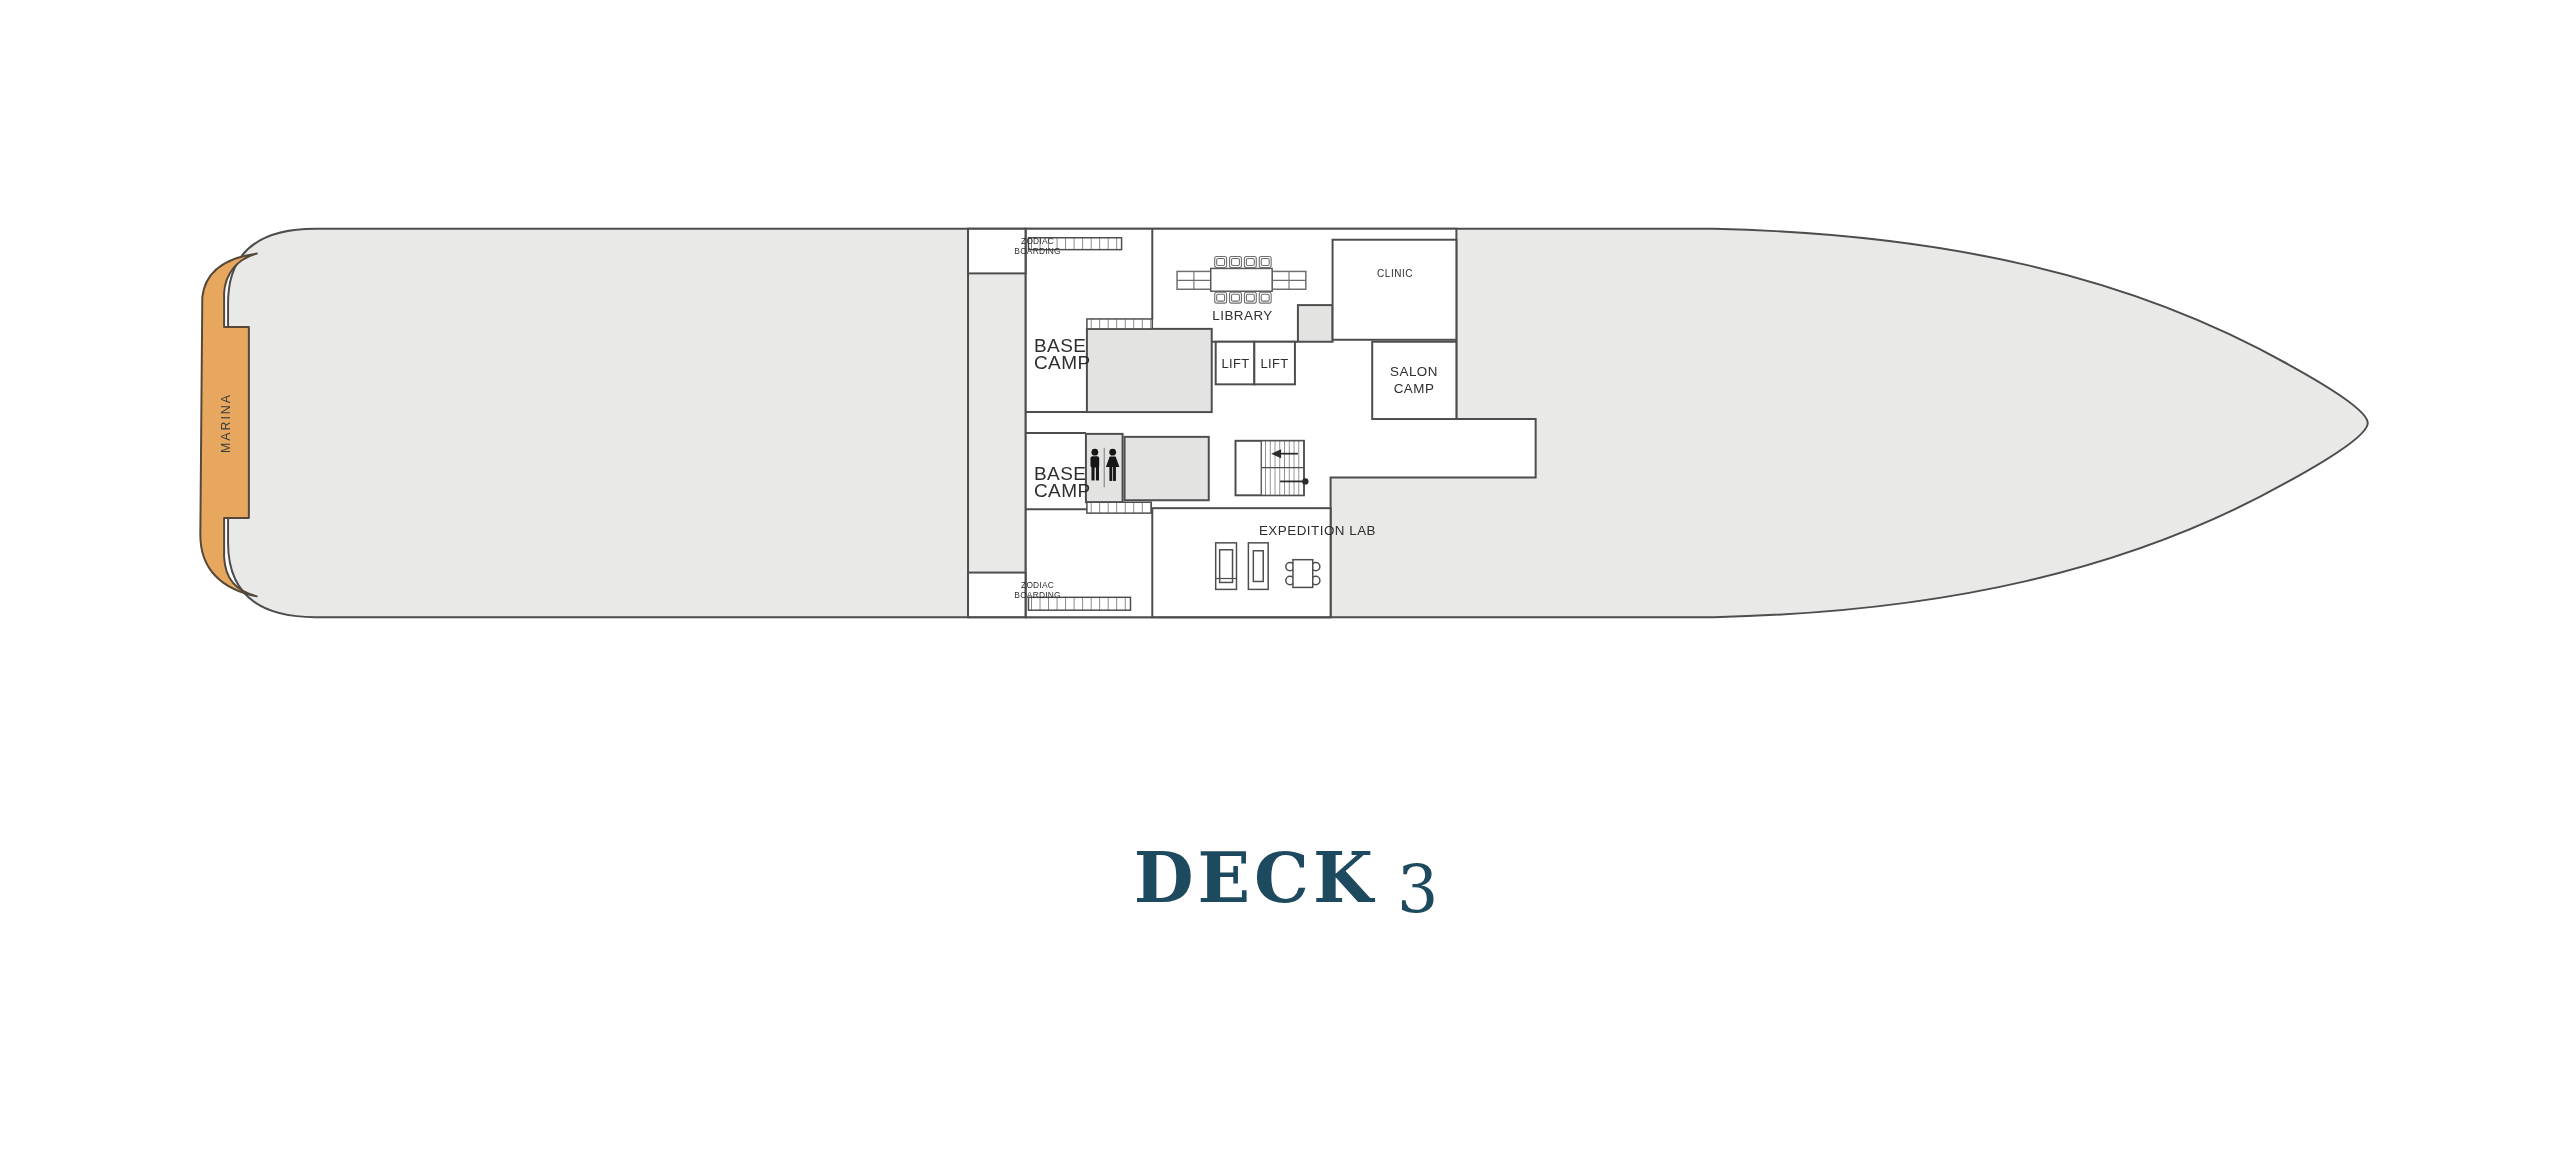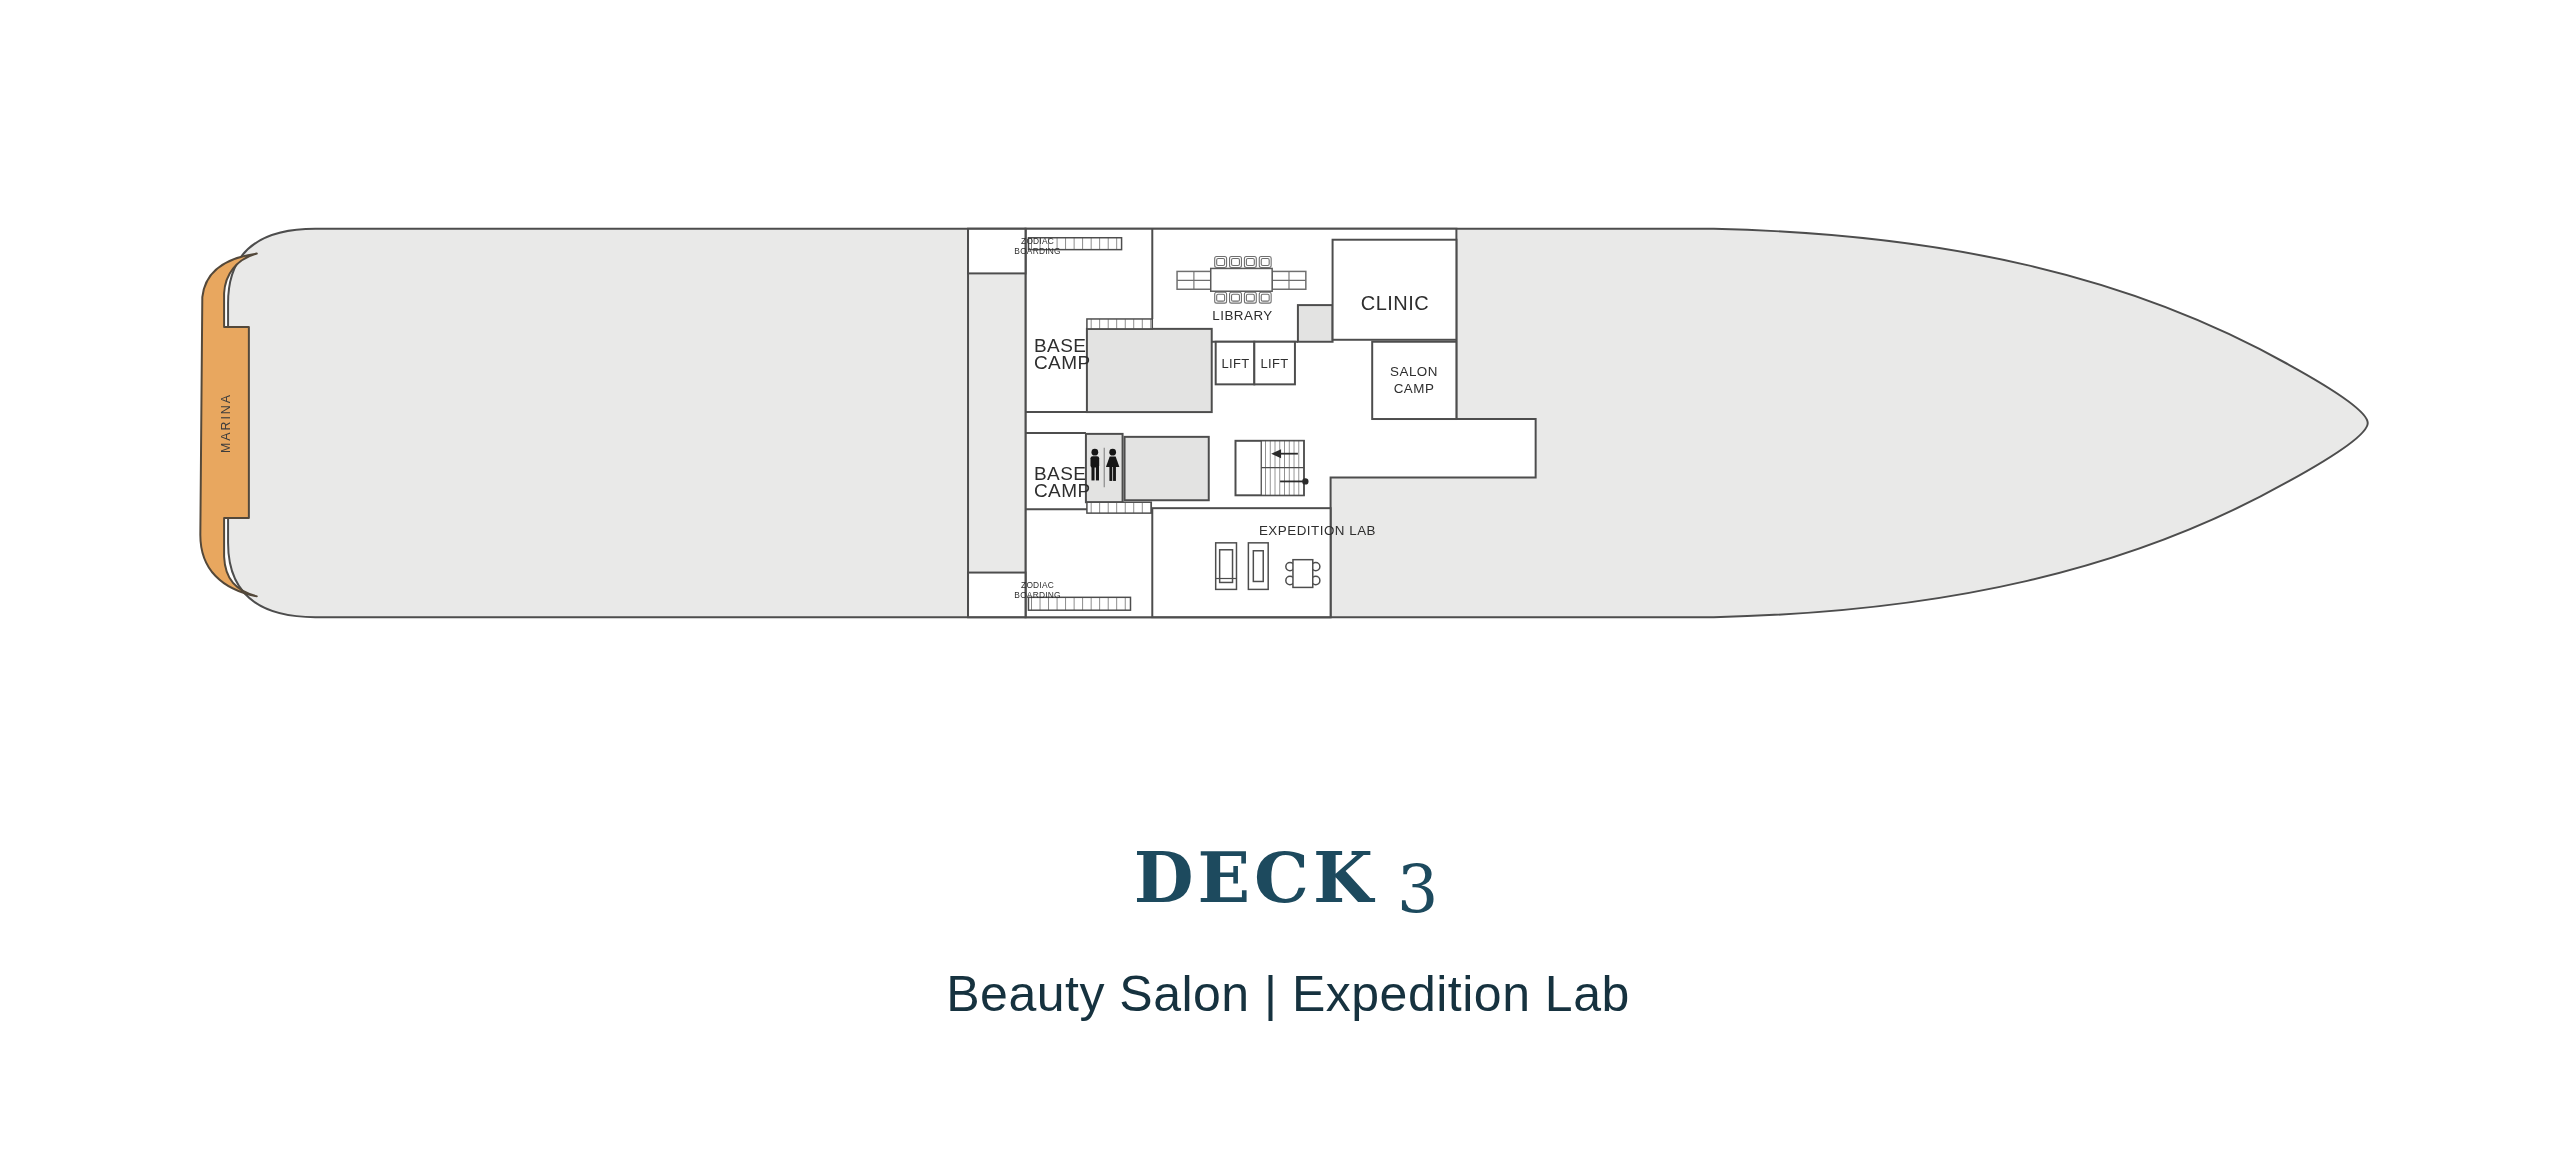--- a/index.html
+++ b/index.html
@@ -148,30 +148,29 @@
   <div class="lbl basecamp-lbl" style="left:1034px;top:337px;">
     <span class="ln">BASE</span>
     <span class="ln">CAMP</span>
   </div>
   <div class="lbl basecamp-lbl" style="left:1034px;top:465px;">
     <span class="ln">BASE</span>
     <span class="ln">CAMP</span>
   </div>
 
   <div class="lbl room-lbl" style="left:1183px;top:308px;width:119px;">LIBRARY</div>
-  <div class="lbl room-lbl" style="left:1333px;top:292px;width:124px;font-size:20px;">CLINIC</div>
+  <div class="lbl room-lbl" style="left:1333px;top:268px;width:124px;font-size:10px;">CLINIC</div>
   <div class="lbl lift-lbl" style="left:1216px;top:356px;width:39px;">LIFT</div>
   <div class="lbl lift-lbl" style="left:1254px;top:356px;width:41px;">LIFT</div>
   <div class="lbl room-lbl two" style="left:1372px;top:363px;width:84px;">
     <span class="ln">SALON</span>
     <span class="ln">CAMP</span>
   </div>
   <div class="lbl room-lbl" style="left:1216px;top:523px;width:203px;">EXPEDITION LAB</div>
 
   <div class="title-block">
     <div class="deck-title"><span>DECK</span><span class="num">3</span></div>
   </div>
   <div class="deck-subtitle">
-    <div>Beauty Salon | Expedition Lab</div>
   </div>
 
 </div>
 
 
 </body></html>

